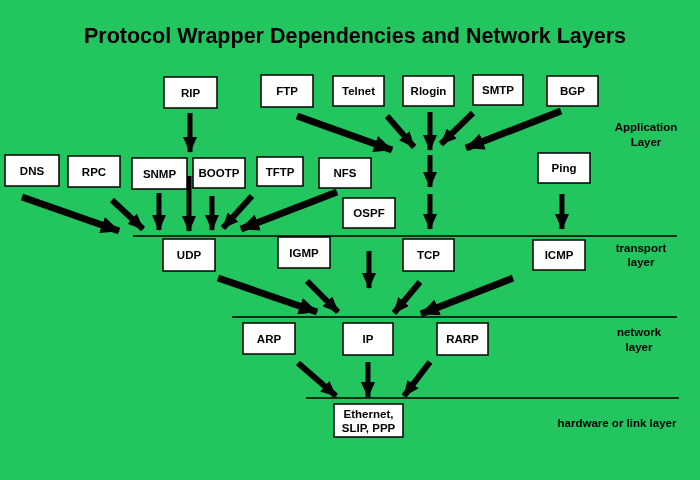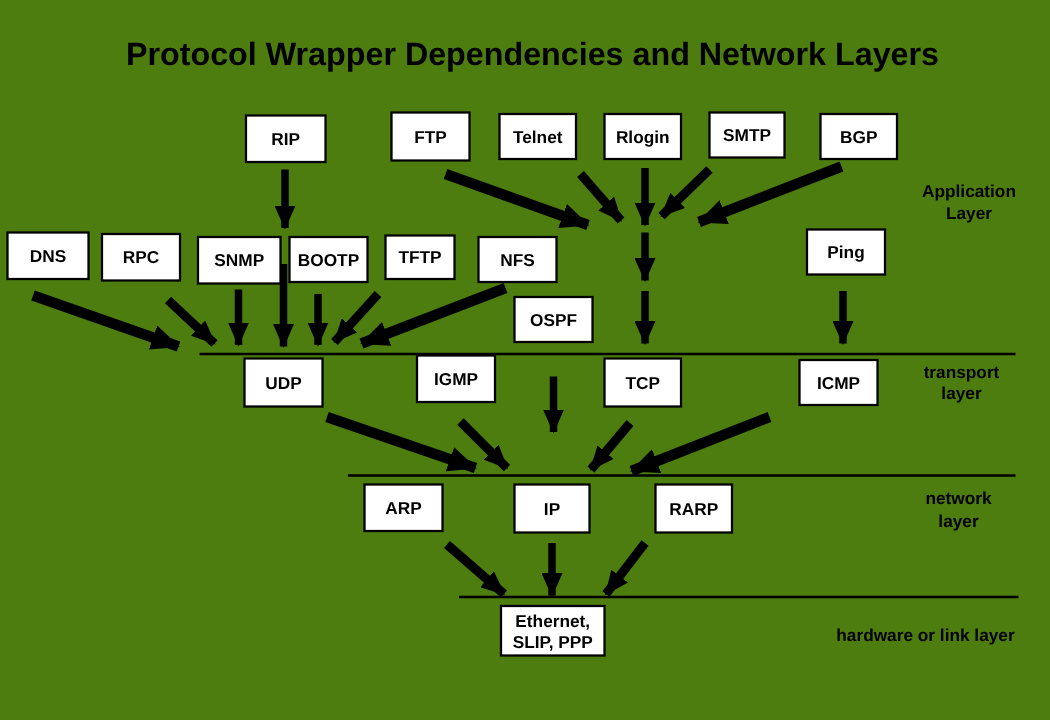--- a/index.html
+++ b/index.html
@@ -1,16 +1,16 @@
 <!DOCTYPE html>
 <html><head>
 <meta charset="utf-8">
 <style>
   html,body{margin:0;padding:0;background:#ffffff;}
-  .stage{position:relative;width:700px;height:480px;background:#4d7c0f;overflow:hidden;}
+  .stage{position:relative;width:700px;height:480px;background:#22c55e;overflow:hidden;}
   svg text{font-family:"Liberation Sans","DejaVu Sans",sans-serif;font-weight:bold;fill:#000000;}
   .node-box{fill:#ffffff;stroke:#000000;stroke-width:1.5;}
   .node-label{font-size:11.5px;}
   .layer-label{font-size:11.5px;}
   .title{font-size:21.5px;}
   .layer-line{stroke:#000000;stroke-width:1.6;}
   .arrow{stroke:#000000;fill:none;}
   .w5{stroke-width:5;}
   .w6{stroke-width:6;}
   .w7{stroke-width:7;}

